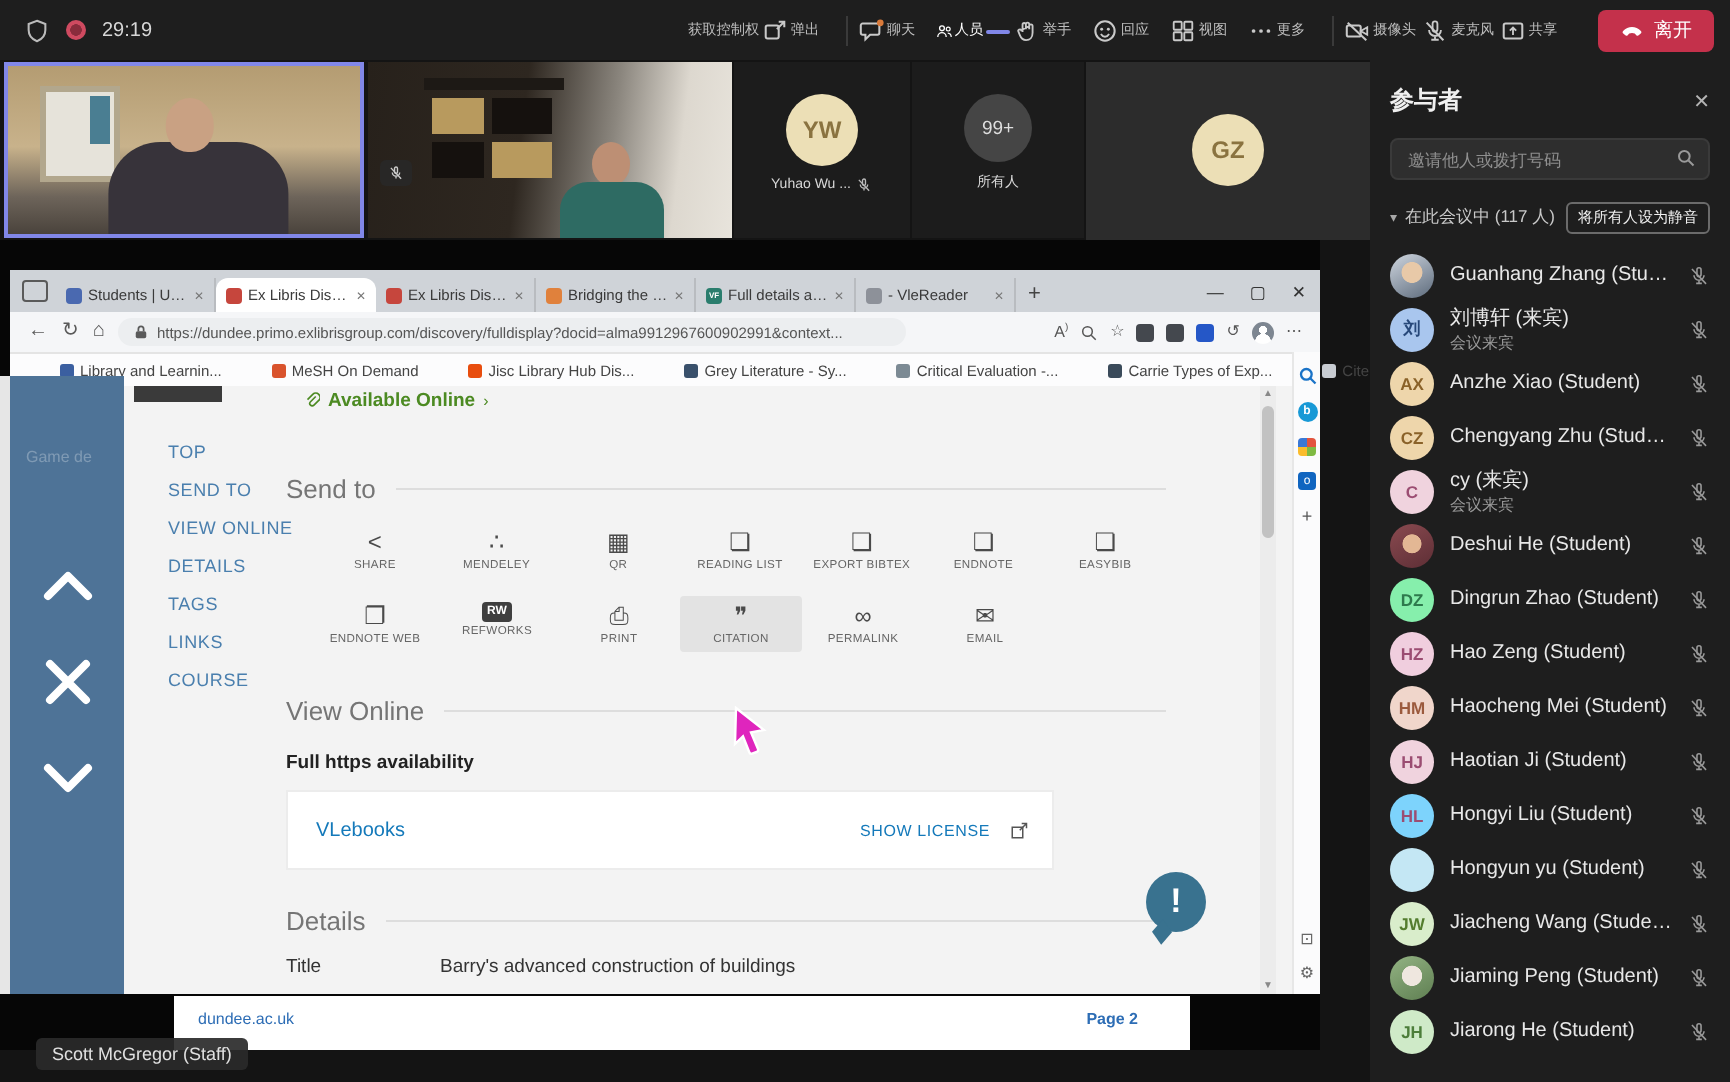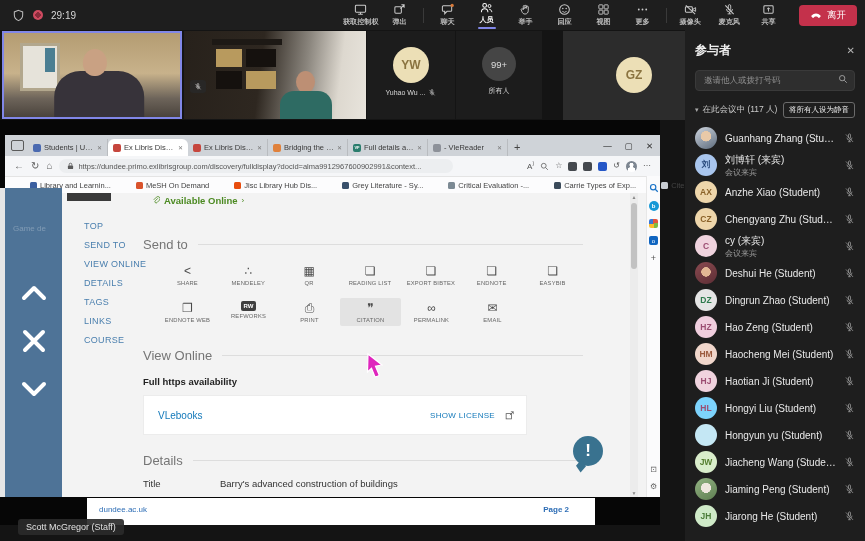--- a/index.html
+++ b/index.html
@@ -4,21 +4,21 @@
 <style>
   html,body{margin:0;padding:0;background:#141414;font-family:"Liberation Sans",sans-serif;}
   .stage{position:relative;width:865px;height:541px;background:#141414;overflow:hidden;}
   svg{display:block;}
   
   .topbar{position:absolute;left:0;top:0;width:865px;height:30px;background:#1e1e1e;display:flex;align-items:center;}
   .tb-left{display:flex;align-items:center;gap:8px;padding-left:12px;}
   .tb-time{font-size:10px;color:#d6d6d6;}
   .recdot{width:10px;height:10px;border-radius:50%;background:radial-gradient(circle,#8a2c3c 0 40%,#cf4a60 41% 100%);}
   .tb-controls{display:flex;align-items:center;gap:2px;margin-left:auto;}
-  .tb-item{display:flex;flex-direction:column;align-items:center;gap:1px;width:37px;cursor:pointer;position:relative;font-weight:bold;}
+  .tb-item{display:flex;flex-direction:row;align-items:center;gap:1px;width:37px;cursor:pointer;position:relative;}
   .tb-item .lbl{font-size:7.5px;color:#bdbdbd;white-space:nowrap;transform:scale(.95);}
   .tb-item.active .lbl{color:#fff;}
   .tb-item.active .under{width:18px;height:2px;background:#8187e8;border-radius:1px;margin-top:1px;}
   .tb-sep{width:1px;height:15px;background:#3a3a3a;margin:0 3px;}
   .leave-btn{display:flex;align-items:center;gap:5px;background:#c4314b;color:#fff;font-size:9.5px;border:none;border-radius:4px;height:21px;padding:0 11px;margin:0 8px 0 10px;cursor:pointer;}
   
   .tile{position:absolute;top:31px;height:88px;overflow:hidden;background:#1c1c1c;}
   .tile1{left:2px;width:180px;border:2px solid #8187e8;box-sizing:border-box;background:linear-gradient(180deg,#b49c72 0%,#c8b28b 48%,#6d645a 78%,#4a433c 100%);}
   .t1-frame{position:absolute;left:16px;top:10px;width:34px;height:42px;background:#e6e3da;border:3px solid #b2a78d;}
   .t1-frame i{position:absolute;right:2px;top:2px;width:10px;height:24px;background:#4a7e92;}
@@ -29,21 +29,21 @@
      linear-gradient(#1d1915,#1d1915) 0 0/70px 6px no-repeat,
      linear-gradient(#b89a5e,#b89a5e) 4px 10px/26px 18px no-repeat,
      linear-gradient(#15110e,#15110e) 34px 10px/30px 18px no-repeat,
      linear-gradient(#15110e,#15110e) 4px 32px/26px 18px no-repeat,
      linear-gradient(#b89a5e,#b89a5e) 34px 32px/30px 18px no-repeat;}
   .t2-head{position:absolute;left:112px;top:40px;width:19px;height:22px;background:#bd8f74;border-radius:50%;}
   .t2-body{position:absolute;left:96px;top:60px;width:52px;height:28px;background:#2e6b63;border-radius:14px 14px 0 0;}
   .mutebadge{position:absolute;left:6px;bottom:26px;width:16px;height:13px;background:rgba(40,40,40,.85);border-radius:3px;display:flex;align-items:center;justify-content:center;}
   .tileA{left:367px;width:88px;}
   .tileB{left:456px;width:86px;}
-  .tileC{left:543px;width:142px;height:89px;background:#2c2c2c;margin-left:20px;}
+  .tileC{left:543px;width:142px;height:89px;background:#2c2c2c;}
   .ava-big{width:36px;height:36px;border-radius:50%;background:#ecdfb6;color:#8a7340;font-size:12px;font-weight:bold;display:flex;align-items:center;justify-content:center;margin:16px auto 0;}
   .ava-gray{background:#454545;color:#dedede;font-size:9.5px;font-weight:normal;width:34px;height:34px;}
   .tileC .ava-big{margin-top:26px;}
   .tile-cap{display:flex;align-items:center;justify-content:center;gap:3px;margin-top:5px;font-size:7px;color:#d8d8d8;}
   
   .panel{position:absolute;left:685px;top:30px;width:180px;height:511px;background:#1e1e1e;box-sizing:border-box;padding:12px 10px 0 10px;}
   .p-head{display:flex;align-items:center;}
   .p-title{font-size:12px;font-weight:bold;color:#f0f0f0;}
   .p-close{margin-left:auto;color:#b5b5b5;font-size:10px;cursor:pointer;}
   .p-search{margin-top:10px;position:relative;}
@@ -712,21 +712,21 @@
           <span class="pmic">
             <svg width="11" height="12" viewBox="0 0 14 14">
               <rect x="5.7" y="1.8" width="2.6" height="5.6" rx="1.3" stroke="#9a9a9a" fill="none" stroke-width="1"></rect>
               <path d="M3.8 6.5a3.2 3.2 0 0 0 6.4 0M7 9.7v2M5.2 11.7h3.6" stroke="#9a9a9a" fill="none" stroke-width="1"></path>
               <path d="M2.5 2.5l9 9.5" stroke="#9a9a9a" stroke-width="1"></path>
             </svg>
           </span>
         </div>
 
         <div class="prow">
-          <span class="pava" style="background: #e5e5e5;">
+          <span class="pava" style="background: #86efac;">
             <span class="pini" style="color: rgb(46, 122, 77);">DZ</span>
           </span>
           <span class="pmeta">
             <span class="pname">Dingrun Zhao (Student)</span>
 
           </span>
           <span class="pmic">
             <svg width="11" height="12" viewBox="0 0 14 14">
               <rect x="5.7" y="1.8" width="2.6" height="5.6" rx="1.3" stroke="#9a9a9a" fill="none" stroke-width="1"></rect>
               <path d="M3.8 6.5a3.2 3.2 0 0 0 6.4 0M7 9.7v2M5.2 11.7h3.6" stroke="#9a9a9a" fill="none" stroke-width="1"></path>

